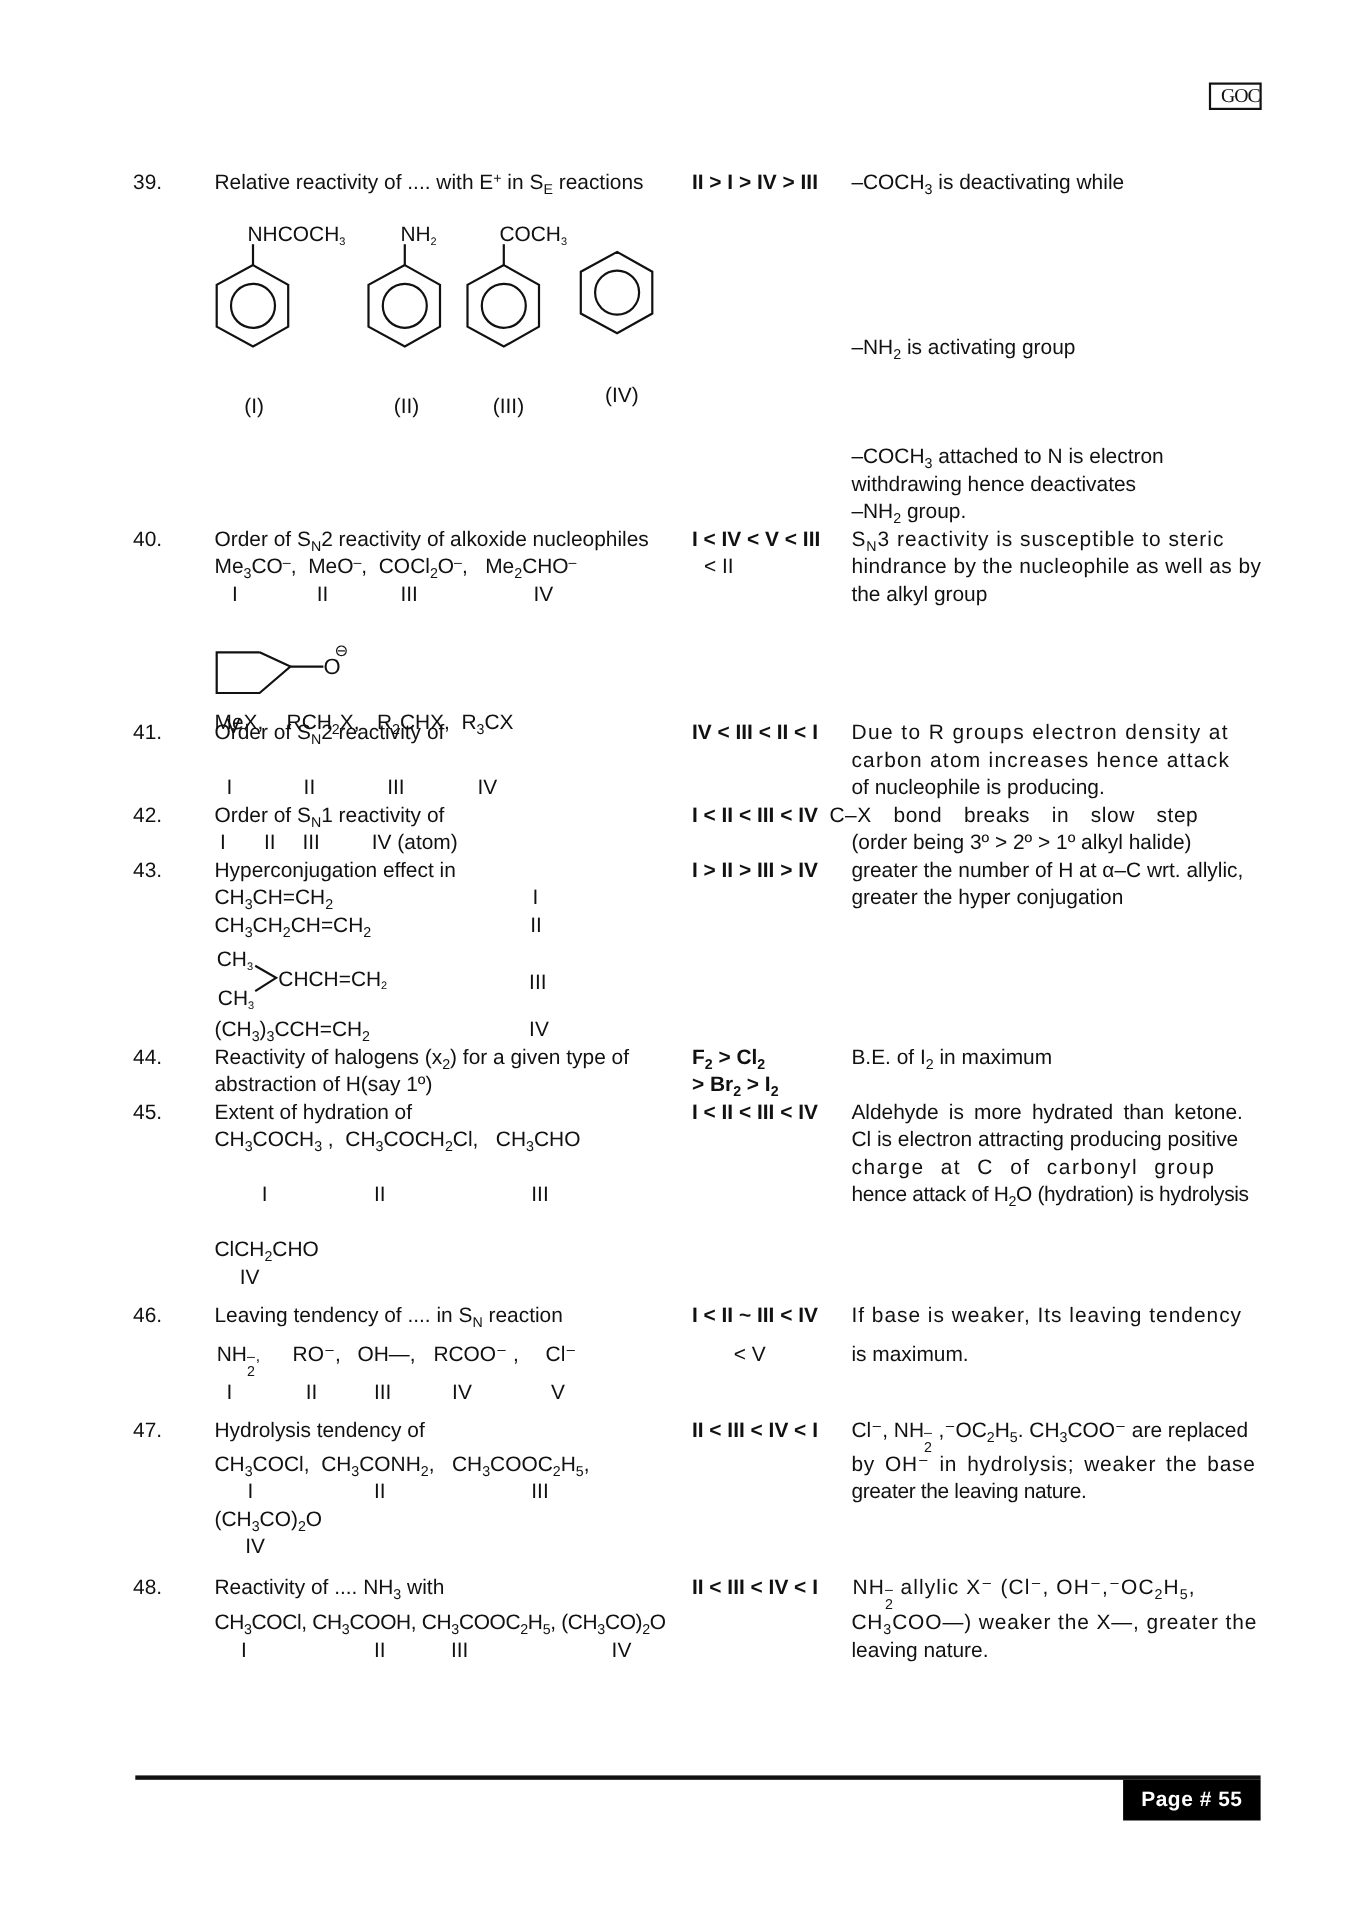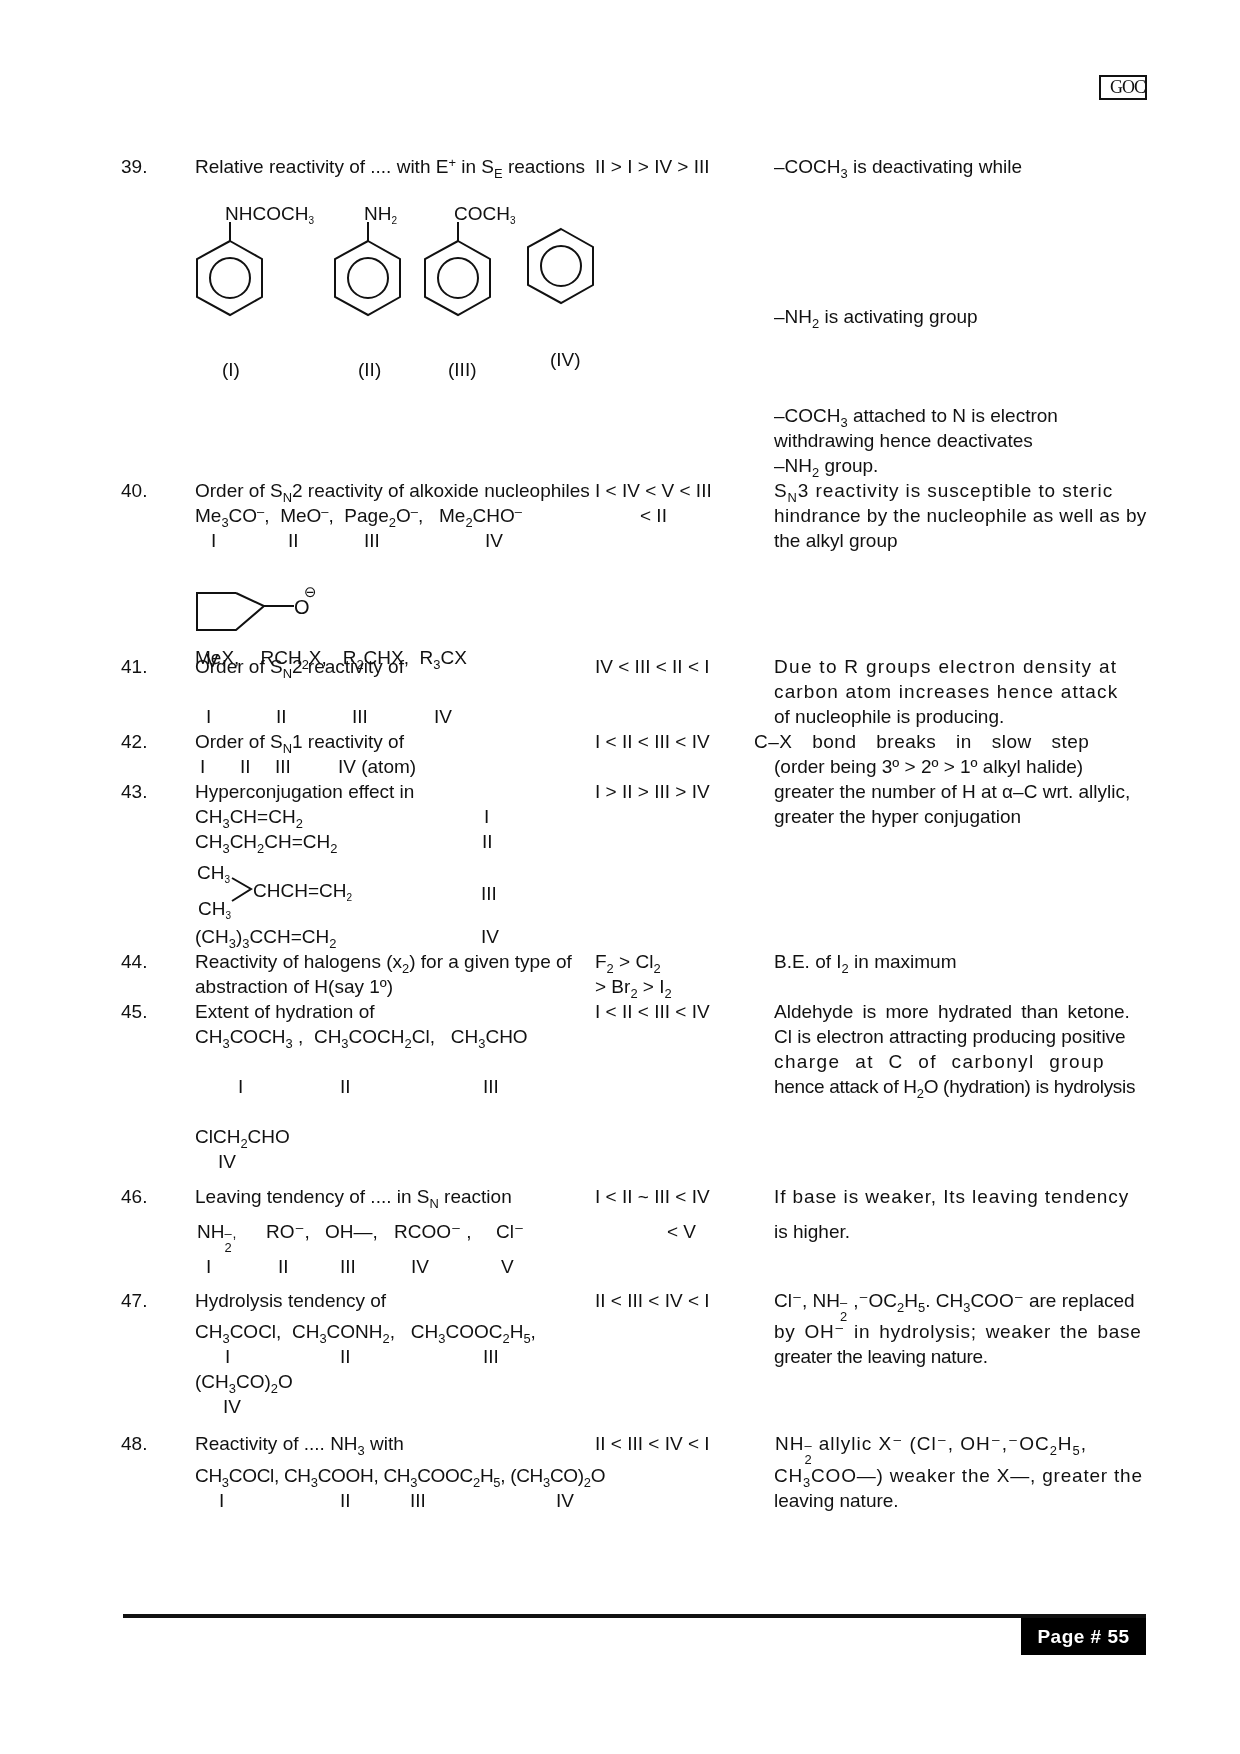--- a/index.html
+++ b/index.html
@@ -5,21 +5,21 @@
   html, body { margin:0; padding:0; background:#ffffff; }
   body { width:1240px; height:1754px; position:relative; overflow:hidden;
          font-family:"Liberation Sans", "DejaVu Sans", sans-serif; color:#111; font-size:19px; }
   .abs { position:absolute; white-space:nowrap; line-height:1; }
   sub { font-size:0.68em; vertical-align:-0.35em; line-height:0; }
   sup { font-size:0.68em; vertical-align:0.45em; line-height:0; }
   .goc { position:absolute; left:1099px; top:75px; width:44px; height:21px; border:2px solid #111;
          font-family:"Liberation Serif", "DejaVu Serif", serif; font-size:18px; text-align:right; line-height:21px; letter-spacing:-1px; }
   .num { position:absolute; left:121px; }
   .q { position:absolute; left:195px; }
-  .ord { position:absolute; left:595px; }
+  .ord { position:absolute; left:629px;font-weight:bold; }
   .footer-rule { position:absolute; left:123px; top:1614px; width:1023px; height:4px; background:#111; }
   .page-badge { position:absolute; left:1021px; top:1618px; width:125px; height:37px; background:#000; color:#fff;
                 font-weight:bold; font-size:19px; line-height:37px; text-align:center; letter-spacing:0.5px; }
   svg { position:absolute; overflow:visible; }
   .lbl { position:absolute; font-size:19px; }
 </style>
 </head>
 <body>
 
 <div class="goc">GOC</div>
@@ -63,21 +63,21 @@
   <div class="abs" style="left:774px;top:431px">withdrawing hence deactivates</div>
   <div class="abs" style="left:774px;top:456px"><span>–NH</span><sub>2</sub><span> group.</span></div>
 </div>
 
 <div>
   <div class="abs num" style="top:481px">40.</div>
   <div class="abs q" style="top:481px"><span>Order of S</span><sub>N</sub><span>2 reactivity of alkoxide nucleophiles</span></div>
   <div class="abs q" style="top:506px">
     <span>Me</span><sub>3</sub><span>CO</span><sup>–</sup><span>,</span>&nbsp;
     <span>MeO</span><sup>–</sup><span>,</span>&nbsp;
-    <span>Page</span><sub>2</sub><span>O</span><sup>–</sup><span>,</span>&nbsp;&nbsp;
+    <span>COCl</span><sub>2</sub><span>O</span><sup>–</sup><span>,</span>&nbsp;&nbsp;
     <span>Me</span><sub>2</sub><span>CHO</span><sup>–</sup>
   </div>
   <div class="abs" style="left:211px;top:531px">I</div>
   <div class="abs" style="left:288px;top:531px">II</div>
   <div class="abs" style="left:364px;top:531px">III</div>
   <div class="abs" style="left:485px;top:531px">IV</div>
 
   <svg style="left:0;top:0" width="1240" height="700">
     <polyline fill="none" stroke="#111" stroke-width="2" points="236,593 197,593 197,630 236,630 264,606 236,593"></polyline>
     <line x1="264" y1="606" x2="294" y2="606" stroke="#111" stroke-width="2"></line>
@@ -183,21 +183,21 @@
   <div class="abs" style="left:394px;top:1222px">RCOO⁻ ,</div>
   <div class="abs" style="left:496px;top:1222px">Cl⁻</div>
   <div class="abs" style="left:206px;top:1257px">I</div>
   <div class="abs" style="left:278px;top:1257px">II</div>
   <div class="abs" style="left:340px;top:1257px">III</div>
   <div class="abs" style="left:411px;top:1257px">IV</div>
   <div class="abs" style="left:501px;top:1257px">V</div>
   <div class="abs ord" style="top:1187px">I &lt; II ~ III &lt; IV</div>
   <div class="abs" style="left:667px;top:1222px">&lt; V</div>
   <div class="abs" style="left:774px;top:1187px;letter-spacing:0.9px">If  base  is  weaker,  Its  leaving  tendency</div>
-  <div class="abs" style="left:774px;top:1222px">is higher.</div>
+  <div class="abs" style="left:774px;top:1222px">is maximum.</div>
 </div>
 
 <div>
   <div class="abs num" style="top:1291px">47.</div>
   <div class="abs q" style="top:1291px">Hydrolysis tendency of</div>
   <div class="abs q" style="top:1322px">
     <span>CH</span><sub>3</sub><span>COCl,</span>&nbsp;
     <span>CH</span><sub>3</sub><span>CONH</span><sub>2</sub><span>,</span>&nbsp;&nbsp;
     <span>CH</span><sub>3</sub><span>COOC</span><sub>2</sub><span>H</span><sub>5</sub><span>,</span>
   </div>

